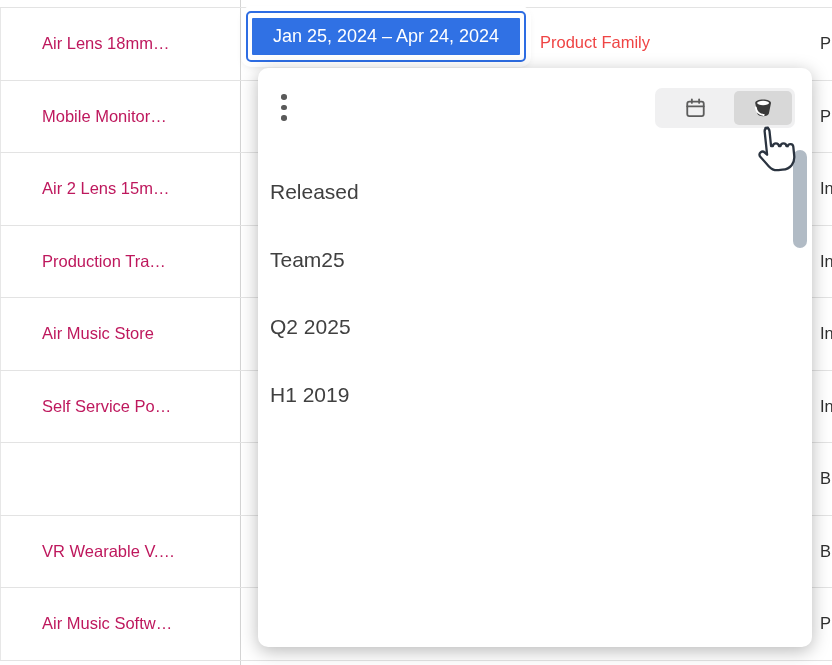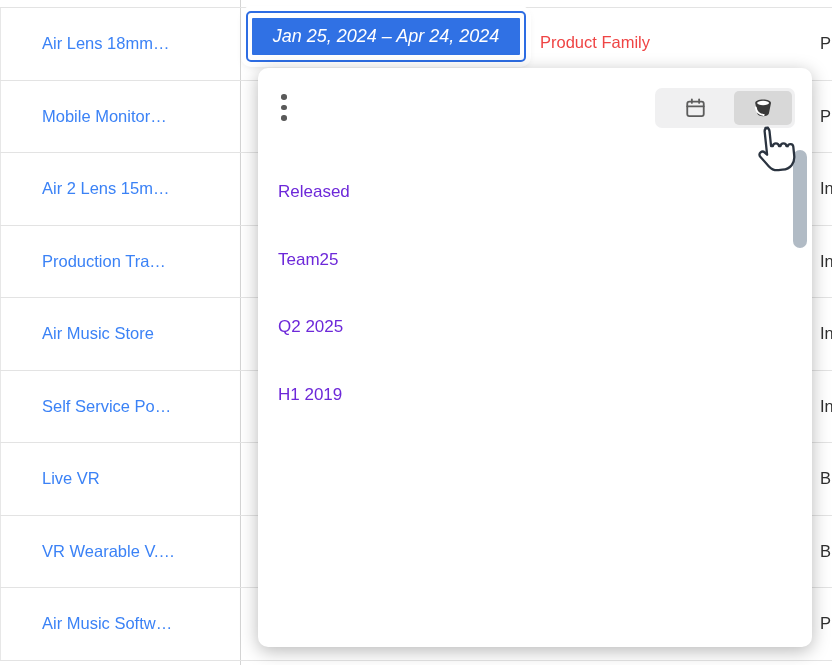--- a/index.html
+++ b/index.html
@@ -5,47 +5,47 @@
   html,body{margin:0;padding:0;}
   body{
     width:832px;height:665px;overflow:hidden;position:relative;
     background:#ffffff;font-family:"Liberation Sans",sans-serif;
   }
   
   .col-border{position:absolute;left:240px;top:0;bottom:0;width:1px;background:#d4d4d4;}
   .left-border{position:absolute;left:0;top:7px;bottom:4px;width:1px;background:#e7e7e7;}
   .rows{position:absolute;left:0;top:7px;right:0;border-bottom:1px solid #e3e3e3;}
   .row{position:relative;height:72.5px;border-top:1px solid #e3e3e3;box-sizing:border-box;background:transparent;}
-  .row-name{position:absolute;left:42px;top:0;line-height:71px;font-size:16.5px;color:#3b82f6;white-space:nowrap;}
+  .row-name{position:absolute;left:42px;top:0;line-height:71px;font-size:16.5px;color:#be185d;white-space:nowrap;}
   .edge{position:absolute;left:820px;top:0;width:12px;overflow:hidden;line-height:71px;font-size:16.5px;color:#2f2f2f;white-space:nowrap;}
   .adjacent-cell{position:absolute;left:540px;top:7px;height:72px;line-height:71px;font-size:16.5px;color:#ef4444;z-index:2;}
   
   .editor{
     position:absolute;left:246px;top:11px;width:280px;height:51px;box-sizing:border-box;
     background:#fff;border:2px solid #2e6de3;border-radius:5px;z-index:5;
     box-shadow:0 0 0 5px #ffffff,0 3px 10px rgba(0,0,0,.18);
   }
   .editor .sel{
     position:absolute;left:4px;right:4px;top:5px;bottom:5px;border-radius:1px;
     background:#3071e4;color:#ffffff;font-size:18px;line-height:37px;text-align:center;
-    white-space:nowrap;overflow:hidden;font-style:italic;
+    white-space:nowrap;overflow:hidden;
   }
   
   .panel{
     position:absolute;left:258px;top:68px;width:554px;height:579px;background:#ffffff;
     border-radius:10px;box-shadow:0 4px 18px rgba(0,0,0,.28);z-index:6;
   }
   .kebab{position:absolute;left:23px;top:26px;display:flex;flex-direction:column;gap:5px;background:none;border:none;padding:0;cursor:pointer;}
   .kebab i{width:5.5px;height:5.5px;border-radius:50%;background:#5a5a5a;display:block;}
   .toggle{position:absolute;left:397px;top:20px;width:140px;height:40px;background:#f0f0f1;border-radius:7px;}
   .tbtn{position:absolute;border:none;background:transparent;margin:0;padding:0;display:flex;align-items:center;justify-content:center;cursor:pointer;}
   .tbtn.cal{left:0;top:0;width:80px;height:40px;}
   .tbtn.tf{left:79px;top:3px;width:58px;height:34px;background:#d8d8d8;border-radius:5px;}
   .options{position:absolute;left:0;top:90px;width:100%;}
-  .option{height:67.5px;line-height:67.5px;padding-left:20px;font-size:17px;color:#6d28d9;cursor:pointer;}
+  .option{height:67.5px;line-height:67.5px;padding-left:12px;font-size:21px;color:#404040;cursor:pointer;}
   .thumb{position:absolute;left:535px;top:82px;width:14px;height:98px;border-radius:7px;background:#b1bbc5;}
   .cursor{position:absolute;left:750px;top:121px;width:46px;height:58px;z-index:9;pointer-events:none;transform:rotate(-6deg);}
 </style>
 </head>
 <body>
 
 <div>
 
   <div class="col-border"></div>
   <div class="left-border"></div>
@@ -70,21 +70,20 @@
     </div>
       <div class="row">
       <span class="row-name">Air Music Store</span>
       <span class="edge">In</span>
     </div>
       <div class="row">
       <span class="row-name">Self Service Po…</span>
       <span class="edge">In</span>
     </div>
       <div class="row">
-      <span class="row-name">Live VR</span>
       <span class="edge">B</span>
     </div>
       <div class="row">
       <span class="row-name">VR Wearable V.…</span>
       <span class="edge">B</span>
     </div>
       <div class="row">
       <span class="row-name">Air Music Softw…</span>
       <span class="edge">P</span>
     </div>

